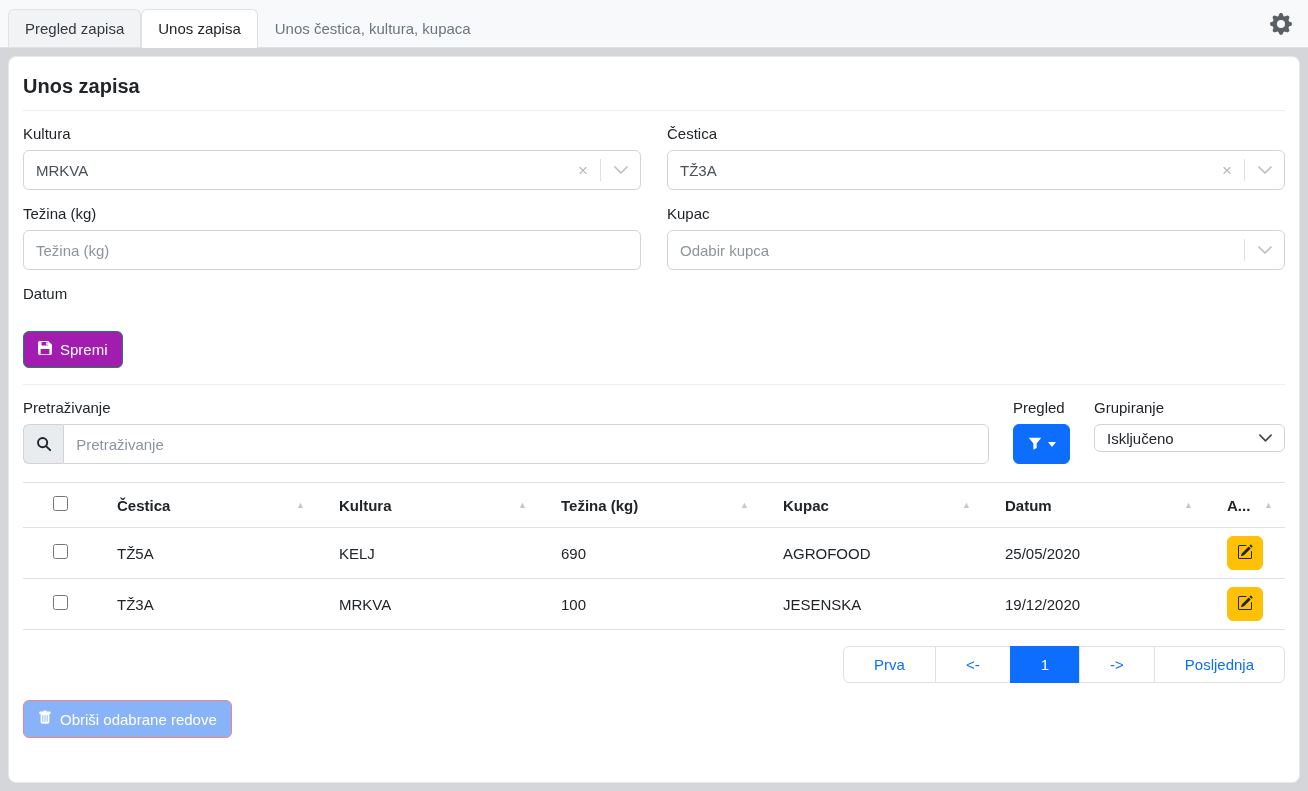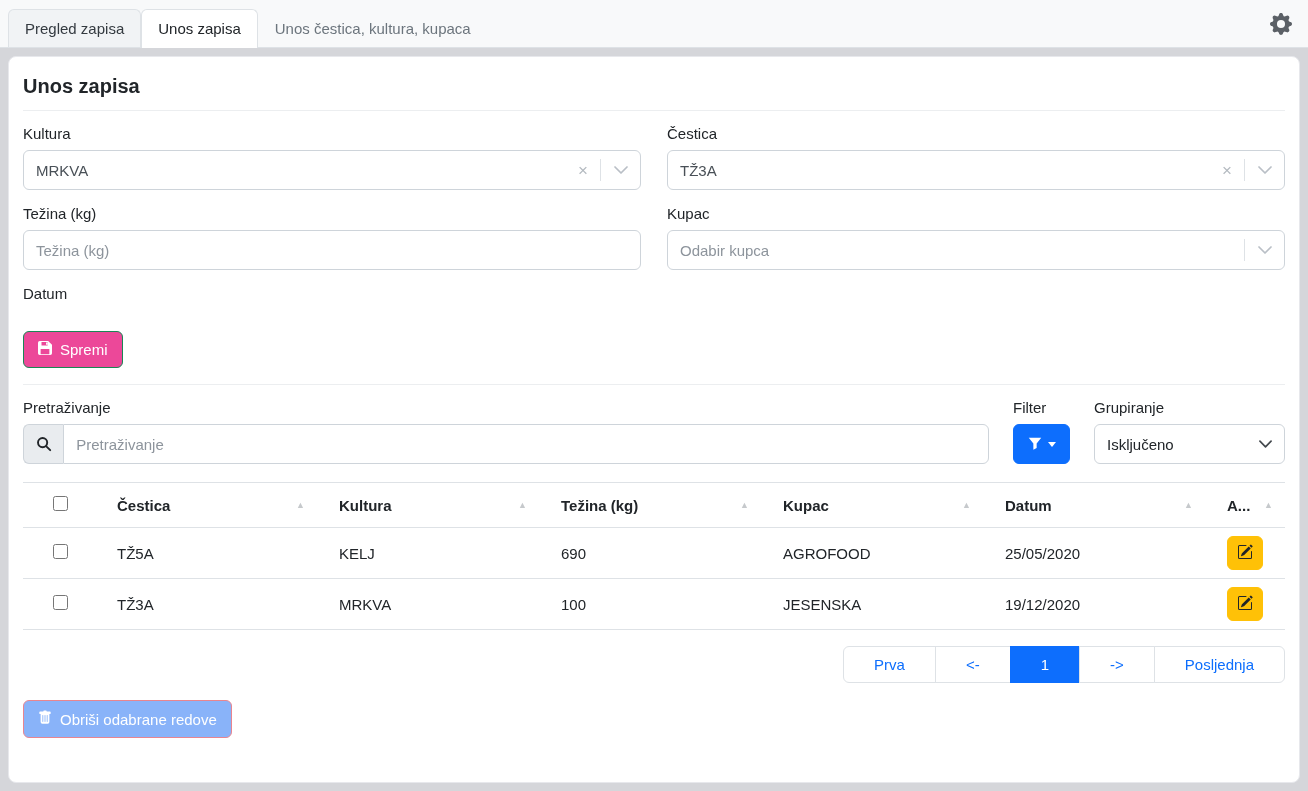--- a/index.html
+++ b/index.html
@@ -48,21 +48,21 @@
   .combo .form-control { padding-right:84px; }
   .clear-x {
     position:absolute; right:53px; top:50%; transform:translateY(-50%);
     color:#b4bac0; font-size:17px; line-height:1; cursor:pointer;
   }
   .v-div { position:absolute; right:40px; top:9px; bottom:9px; width:1px; background:#dee2e6; }
   .chev { position:absolute; right:13px; top:50%; transform:translateY(-50%); line-height:0; cursor:pointer; }
   .cal-icon { position:absolute; right:12px; top:50%; transform:translateY(-50%); line-height:0; cursor:pointer; }
 
   .btn { display:inline-flex; align-items:center; gap:8px; border-radius:6px; font-size:15px; cursor:pointer; font-family:inherit; }
-  .btn-save { background:#ec4899; border:1px solid #198754; color:#fff; padding:9px 14px; margin:6px 0 16px; }
+  .btn-save { background:#a21caf; border:1px solid #198754; color:#fff; padding:9px 14px; margin:6px 0 16px; }
 
   
   .toolbar { display:flex; margin-top:2px; }
   .tool-col { display:flex; flex-direction:column; }
   .tool-label { margin-bottom:8px; font-size:15px; }
   .search-col { flex:1 1 auto; margin-right:24px; }
   .input-group { display:flex; }
   .ig-text {
     width:42px; display:flex; align-items:center; justify-content:center;
     background:#e9ecef; border:1px solid #ced4da; border-right:0;
@@ -70,21 +70,21 @@
   }
   .input-group .form-control { border-radius:0 6px 6px 0; }
   .filter-col { margin-right:24px; }
   .btn-filter {
     width:57px; height:40px; background:#0d6efd; border:1px solid #0d6efd;
     border-radius:6px; display:flex; align-items:center; justify-content:center; gap:6px;
   }
   .caret-down { width:0; height:0; border-left:4px solid transparent; border-right:4px solid transparent; border-top:5px solid #fff; }
   .select-wrap { position:relative; width:191px; }
   .select-wrap select {
-    appearance:none; -webkit-appearance:none; width:100%; height:40px;
+    appearance:none; -webkit-appearance:none; width:100%; height:28px;
     border:1px solid #ced4da; border-radius:6px; background:#fff;
     padding:0 32px 0 12px; font-size:15px; color:#212529; font-family:inherit;
   }
 
   
   table.grid { width:100%; border-collapse:collapse; margin-top:18px; font-size:15px; }
   .grid th {
     text-align:left; font-weight:700; padding:13px 8px;
     border-top:1px solid #dee2e6; border-bottom:1px solid #dee2e6;
   }
@@ -213,21 +213,21 @@
           <svg width="16" height="16" viewBox="0 0 16 16">
             <circle cx="6.6" cy="6.6" r="4.6" fill="none" stroke="#212529" stroke-width="1.9"></circle>
             <line x1="10.3" y1="10.3" x2="14.2" y2="14.2" stroke="#212529" stroke-width="1.9" stroke-linecap="round"></line>
           </svg>
         </span>
         <input class="form-control" placeholder="Pretraživanje" style="">
       </div>
     </div>
 
     <div class="tool-col filter-col">
-      <span class="tool-label">Filter</span>
+      <span class="tool-label">Pregled</span>
       <button class="btn-filter btn">
         <span>
           <svg width="14" height="13" viewBox="0 0 16 15">
             <path fill="#fff" d="M0.8 0.8h14.4L9.9 7.4v5.2l-3.8 2V7.4L0.8 0.8z"></path>
           </svg>
         </span>
         <span class="caret-down"></span>
       </button>
     </div>
 

